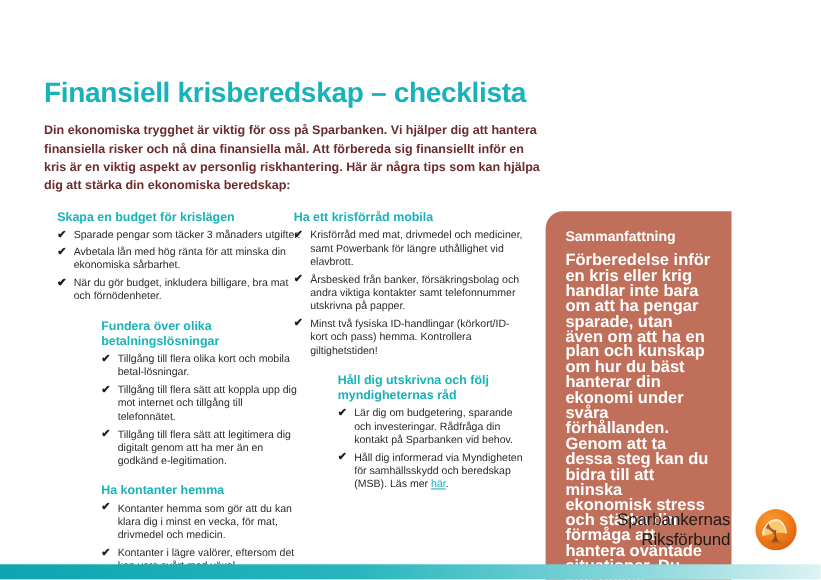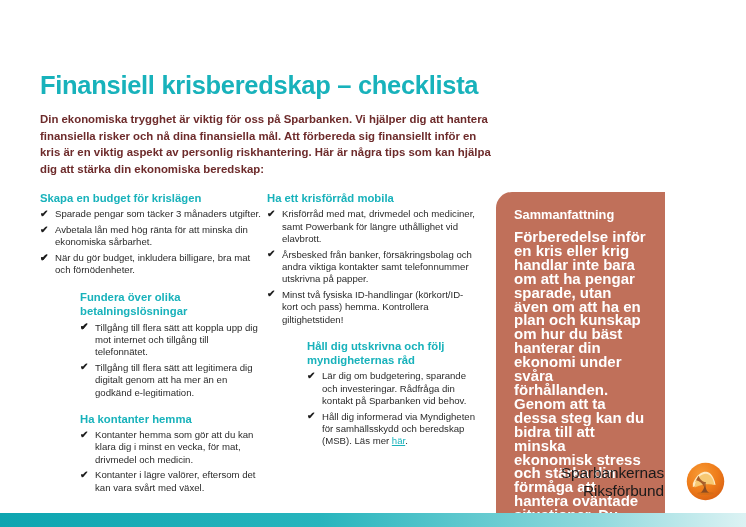--- a/index.html
+++ b/index.html
@@ -41,21 +41,21 @@
     font-weight: bold;
     line-height: 16.4px;
     color: #6d2b2b;
   }
 
   
   .col {
     position: absolute;
     top: 191px;
   }
-  .col-1 { left: 40px; width: 224px; }
+  .col-1 { left: 52px; width: 224px; }
   .col-2 { left: 267px; width: 212px; }
 
   .section + .section { margin-top: 13px; margin-left: 40px; }
 
   .section-heading {
     font-size: 11.3px;
     font-weight: bold;
     line-height: 14.2px;
     color: #18b2bb;
     margin: 0 0 3px 0;
@@ -160,21 +160,21 @@
         <ul class="checklist">
           <li><span class="tick">✔</span><span>Sparade pengar som täcker 3 månaders utgifter.</span></li>
           <li><span class="tick">✔</span><span>Avbetala lån med hög ränta för att minska din ekonomiska sårbarhet.</span></li>
           <li><span class="tick">✔</span></li>
           <li><span class="tick">✔</span><span>När du gör budget, inkludera billigare, bra mat och förnödenheter.</span></li>
         </ul>
       </div>
       <div class="section">
         <div class="section-heading">Fundera över olika betalningslösningar</div>
         <ul class="checklist">
-          <li><span class="tick">✔</span></li>
+          <li><span class="tick">✔</span><span>Tillgång till flera olika kort och mobila betal-lösningar.</span></li>
           <li><span class="tick">✔</span><span>Tillgång till flera sätt att koppla upp dig mot internet och tillgång till telefonnätet.</span></li>
           <li><span class="tick">✔</span><span>Tillgång till flera sätt att legitimera dig digitalt genom att ha mer än en godkänd e-legitimation.</span></li>
         </ul>
       </div>
       <div class="section">
         <div class="section-heading">Ha kontanter hemma</div>
         <ul class="checklist">
           <li><span class="tick">✔</span><span>Kontanter hemma som gör att du kan klara dig i minst en vecka, för mat, drivmedel och medicin.</span></li>
           <li><span class="tick">✔</span><span>Kontanter i lägre valörer, eftersom det kan vara svårt med växel.</span></li>
         </ul>

